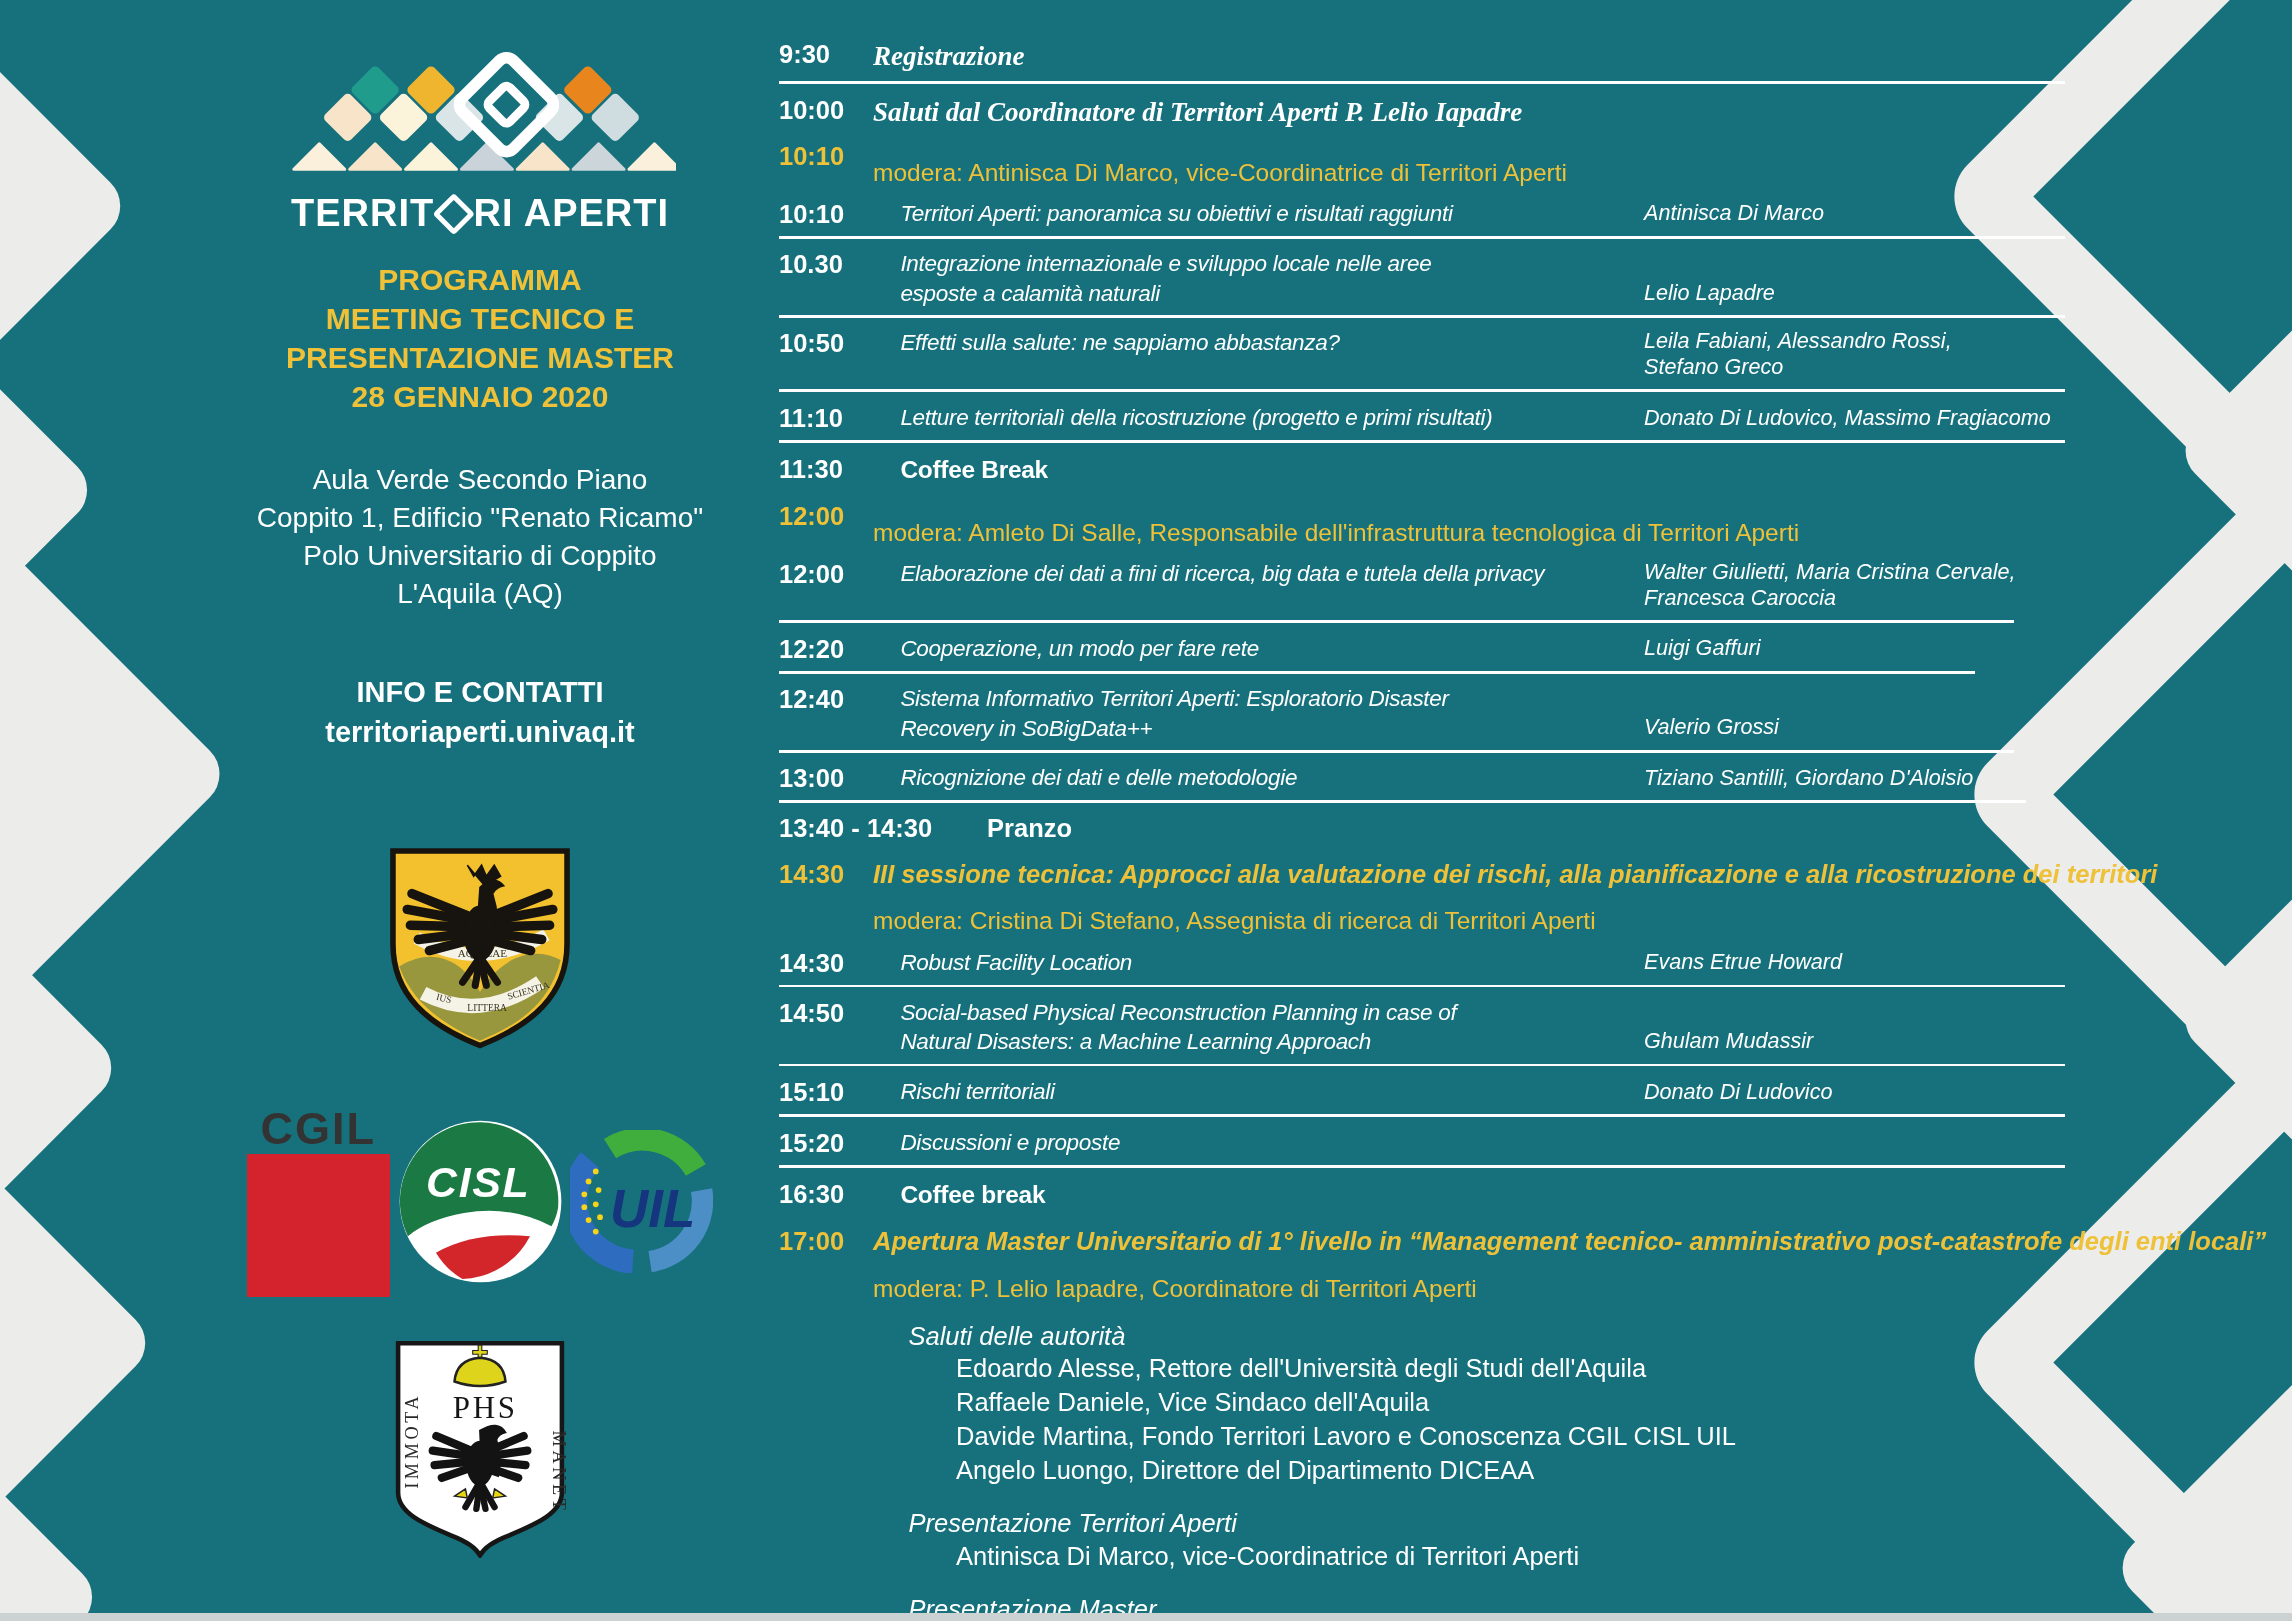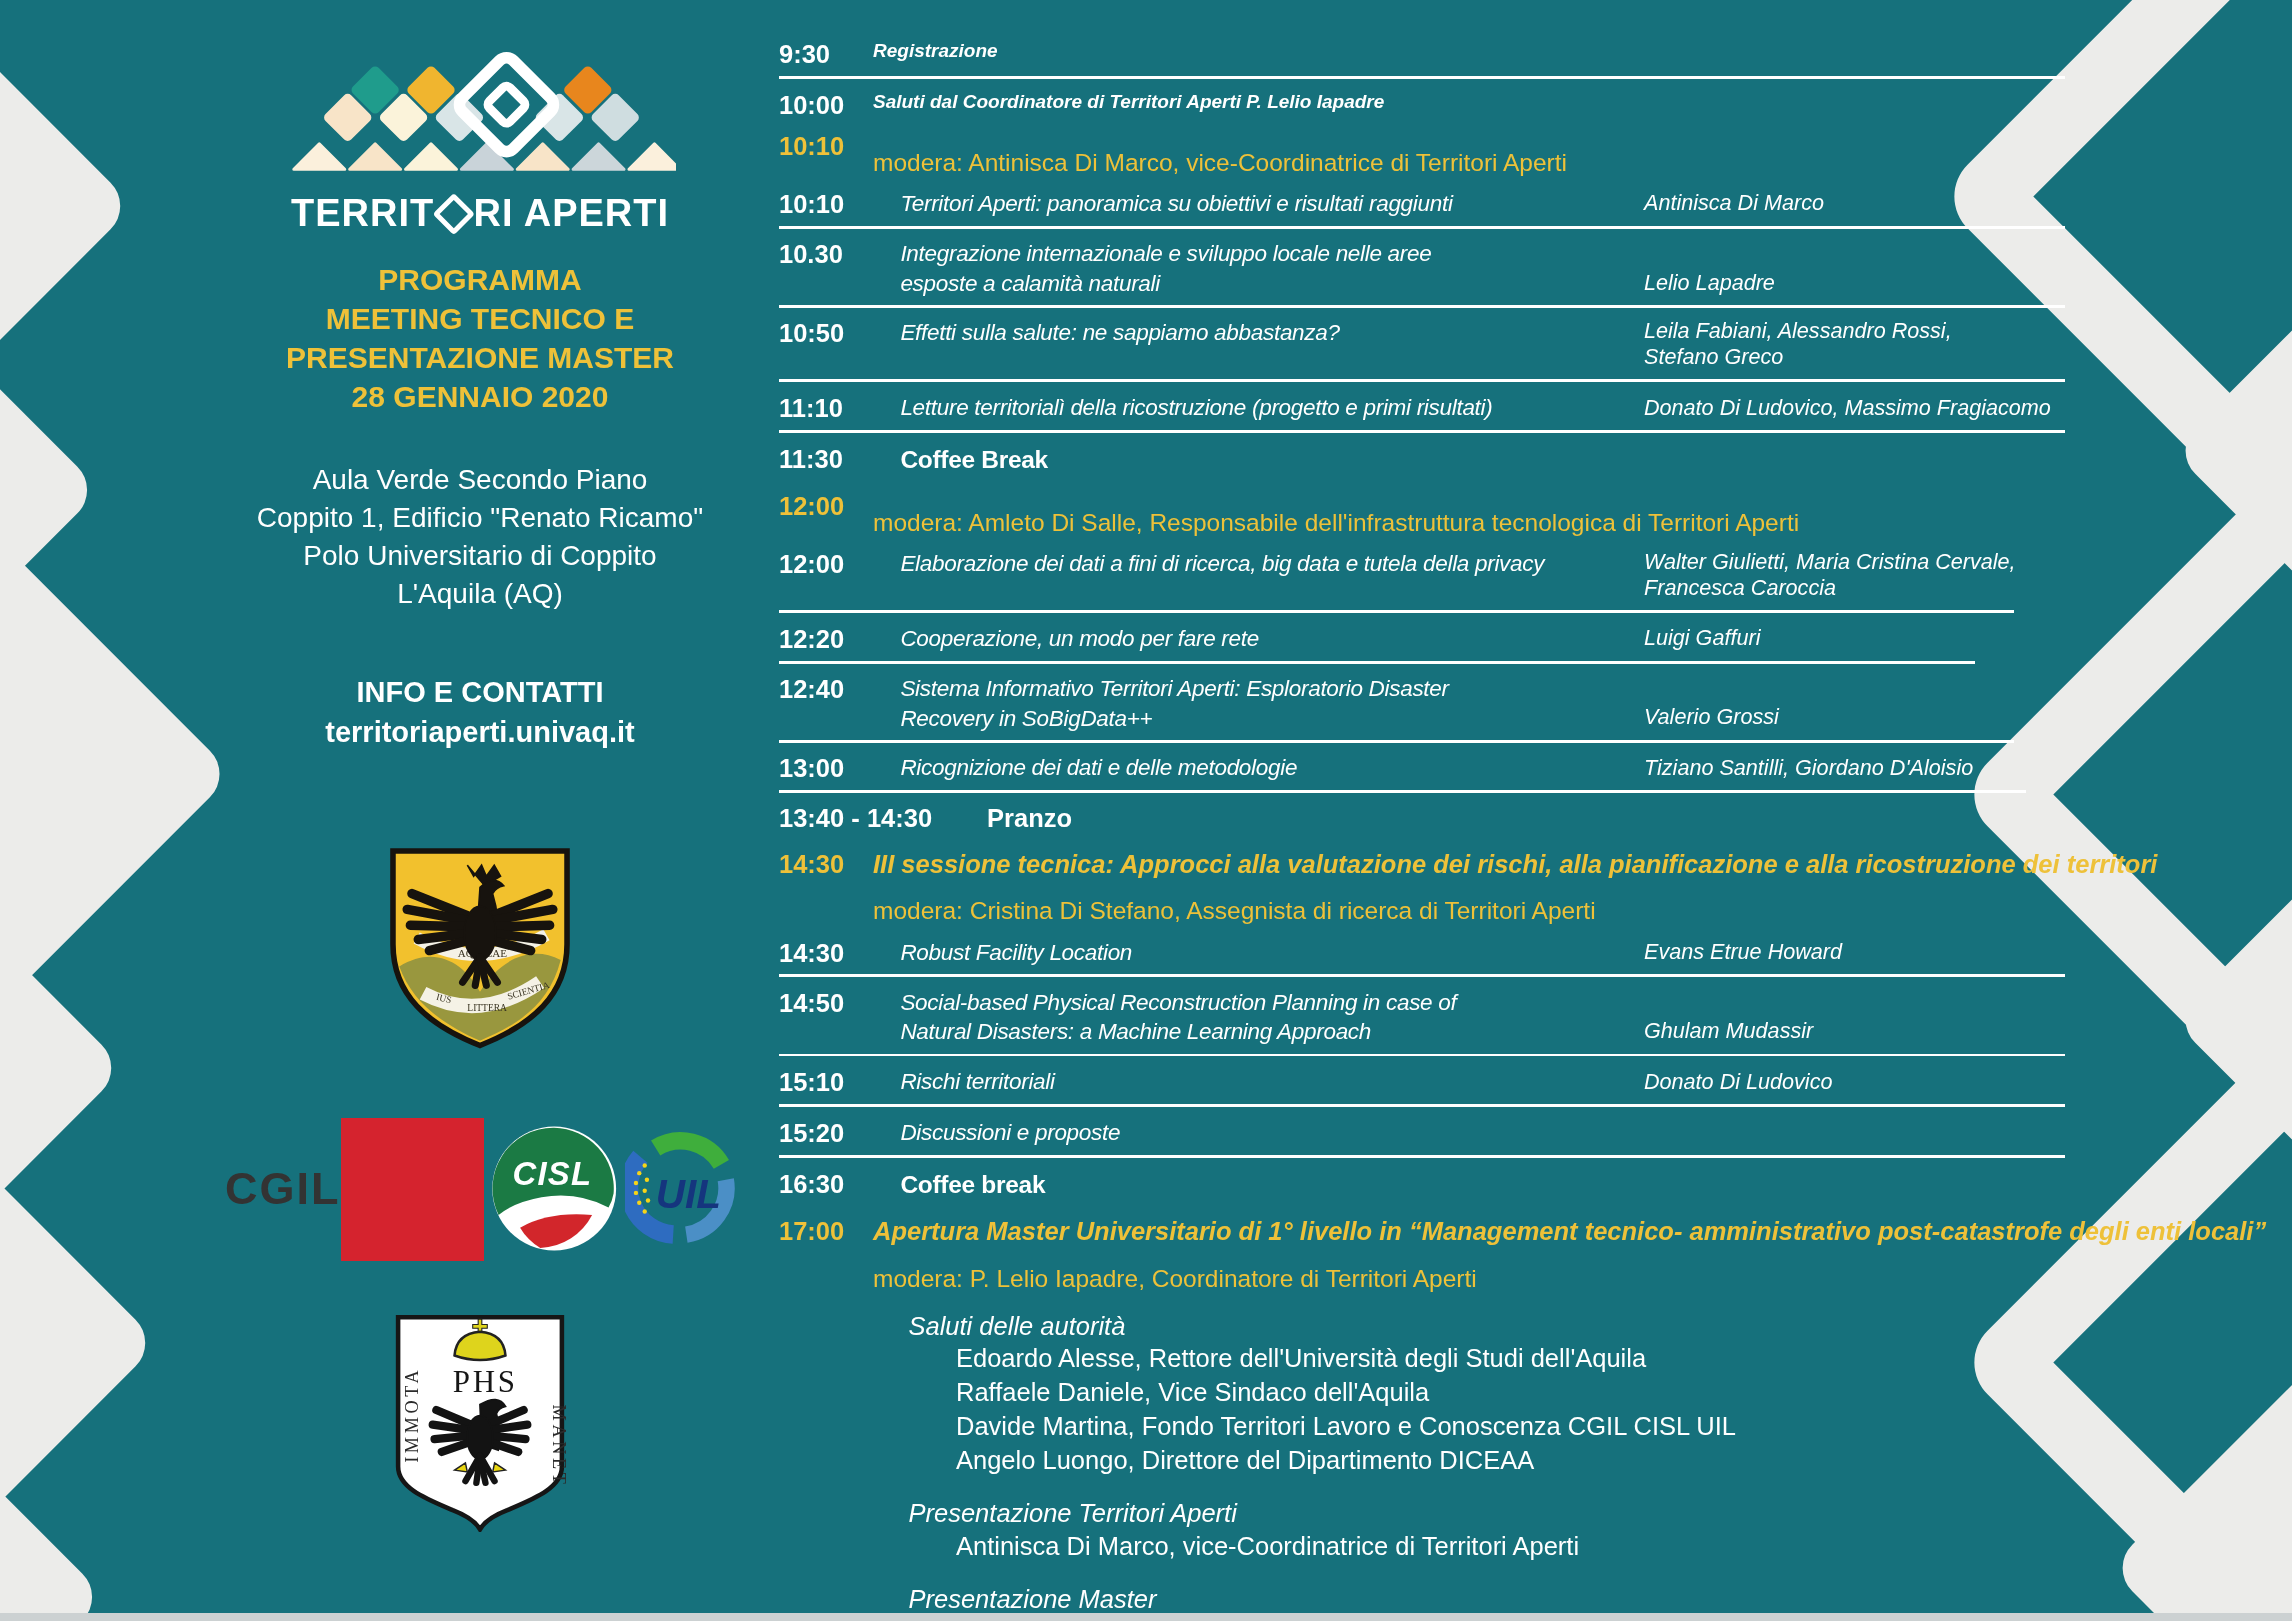--- a/index.html
+++ b/index.html
@@ -19,34 +19,34 @@
   .mosaic{display:block;margin:0 auto;}
   .wordmark{margin-top:3.9px;font-size:38px;font-weight:bold;letter-spacing:1px;
     display:flex;justify-content:center;align-items:center;color:#fff;}
   .wm-dia{display:inline-block;width:19.6px;height:19.6px;border:5.9px solid #fff;border-radius:3.9px;
     transform:rotate(45deg);margin:0 4.9px;}
   .program{color:#eec139;font-weight:bold;font-size:30px;line-height:1.3;white-space:pre-line;margin-top:25.5px;}
   .venue{font-size:28px;line-height:1.35;white-space:pre-line;margin-top:45px;}
   .contacts{font-weight:bold;font-size:29px;line-height:1.4;margin-top:59px;}
   .crest1{margin-top:90px;}
   .unions{display:flex;align-items:center;justify-content:center;gap:7.8px;margin-top:47px;}
-  .cgil{display:flex;flex-direction:row;align-items:center;text-align:right;}
+  .cgil{display:flex;flex-direction:column;align-items:center;text-align:right;}
   .cgil-word{font-weight:bold;font-size:45px;color:#333333;letter-spacing:2px;line-height:1;}
   .cgil-sq{width:143px;height:143px;margin-top:2.9px;background:#d5232e;}
   .phswrap{margin-top:39px;}
   
   .schedule{position:absolute;left:779px;top:39px;width:1286px;z-index:2;}
   .rowc{margin-bottom:10.8px;overflow:visible;}
   .rgrid{display:grid;grid-template-columns:94px 1fr 421px;}
   .time{font-weight:bold;font-size:25.5px;align-self:start;line-height:1.18;}
   .title{font-style:italic;font-size:22.5px;letter-spacing:-0.3px;line-height:1.3;
     align-self:start;padding-left:27.4px;white-space:pre-line;grid-column:2;}
   .speaker{font-style:italic;font-size:21.6px;line-height:1.18;align-self:end;
     white-space:pre-line;padding-bottom:2.9px;}
-  .kind-plain .title{font-weight:bold;font-size:19px;padding-left:0;grid-column:2/4;letter-spacing:0;}
+  .kind-plain .title{font-weight:bold;font-size:27px;padding-left:0;grid-column:2/4;letter-spacing:0;font-family:Liberation Serif, serif;}
   .kind-break{margin:3.9px 0 15.7px;}
   .kind-break .title{font-style:normal;font-weight:bold;font-size:24.5px;grid-column:2/4;}
   .kind-session{color:#eec139;margin:9.8px 0 11.8px;}
   .stitle{grid-column:2/4;font-weight:bold;font-style:italic;font-size:25.5px;white-space:nowrap;line-height:1.2;}
   .modera{grid-column:2/4;font-size:24.5px;margin-top:17px;line-height:1.2;color:#eec139;}
   .kind-lunch{display:flex;gap:55px;font-weight:bold;font-size:25.5px;margin:3.9px 0 15.7px;}
   .rule{height:2.9px;background:#ffffff;margin-top:6.9px;}
   .fin{margin-left:106px;margin-top:17.6px;}
   .fin-block{margin-bottom:21.6px;}
   .fin-h{font-style:italic;font-size:25.5px;padding-left:23.5px;line-height:1.2;}

